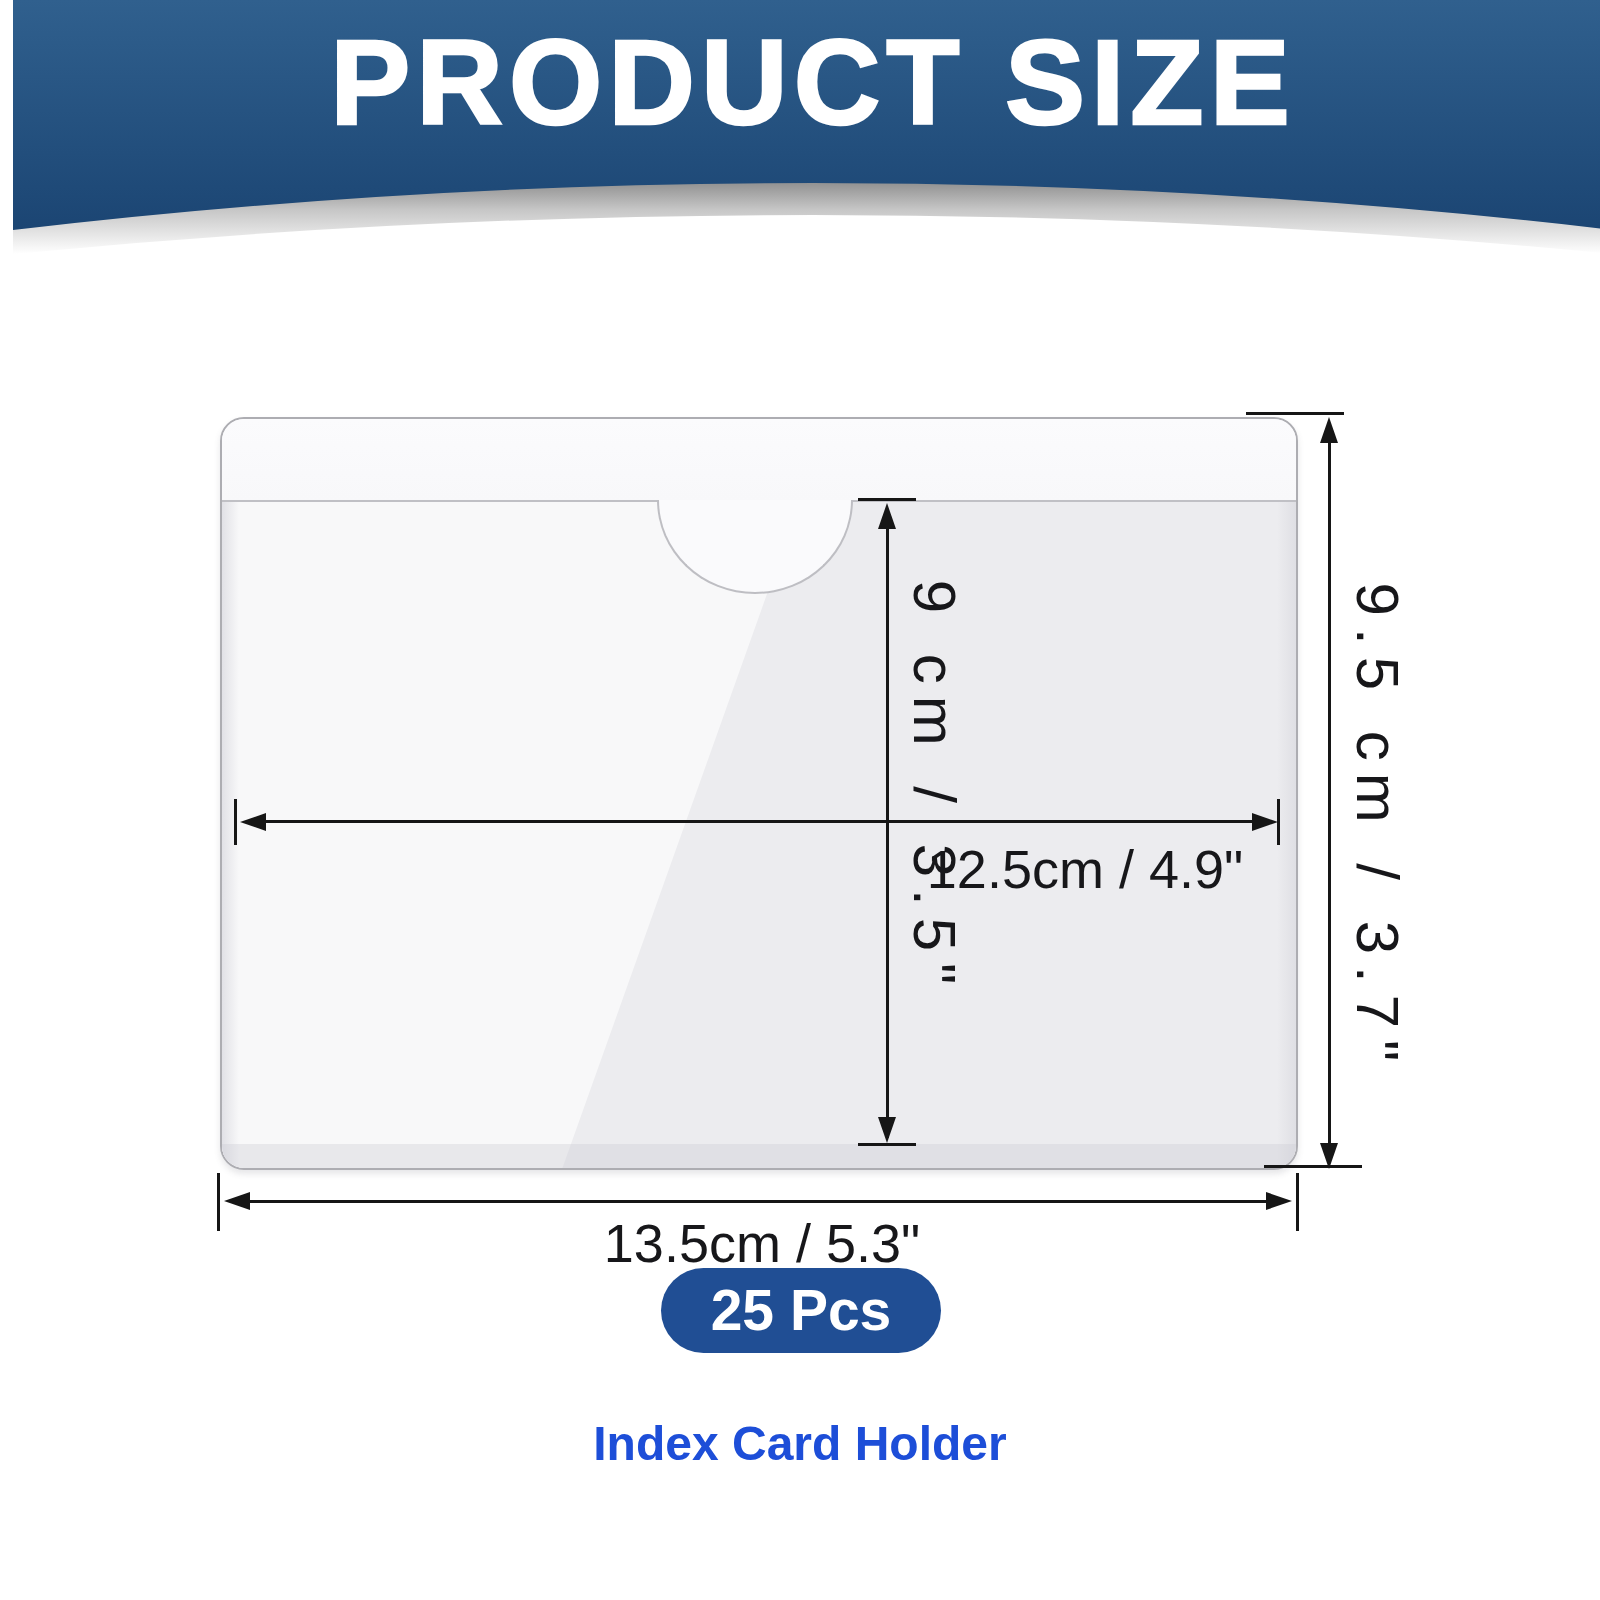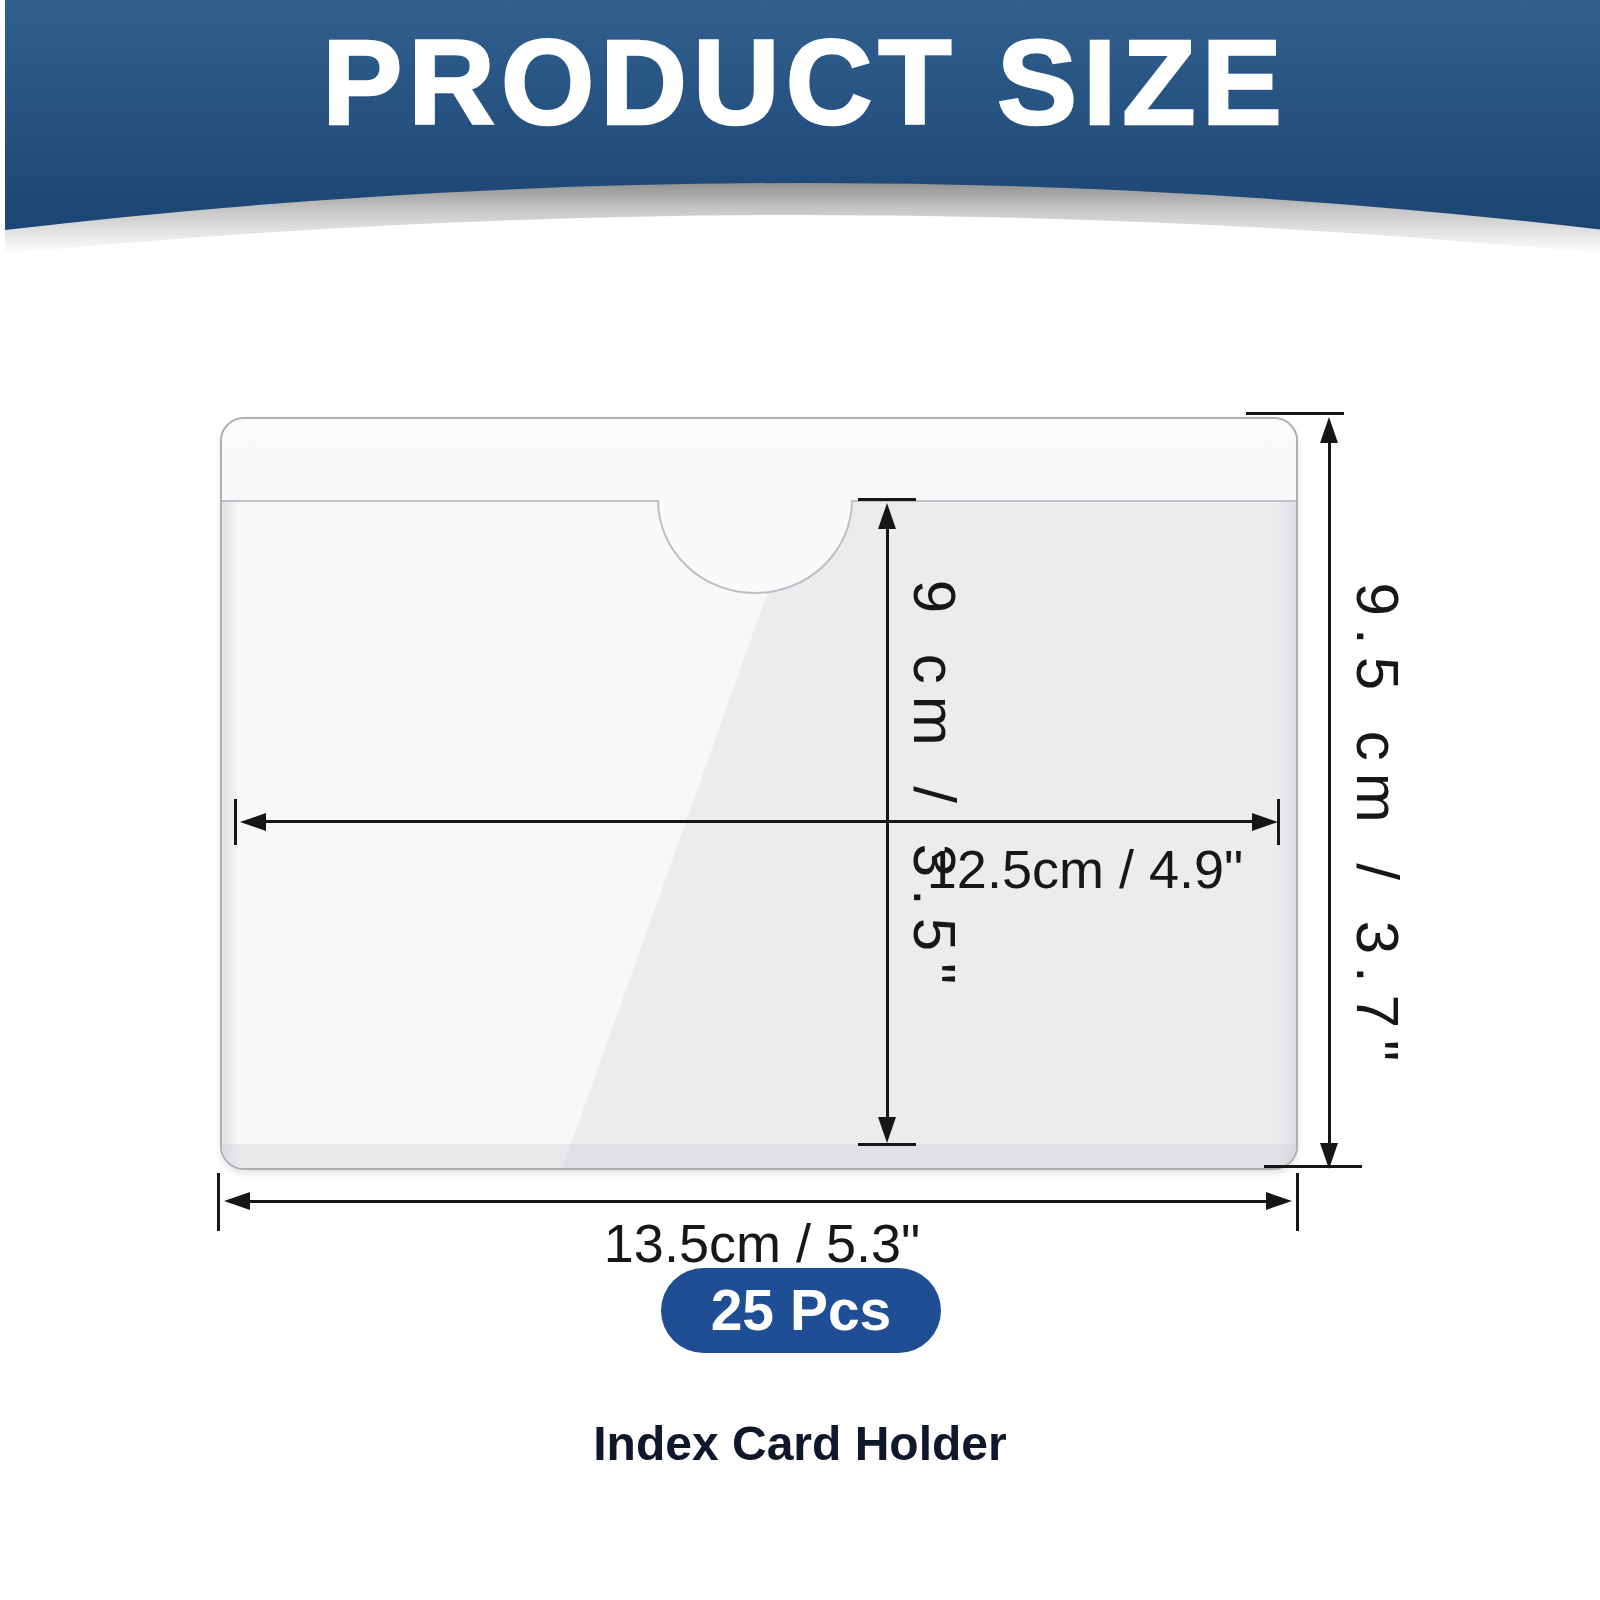--- a/index.html
+++ b/index.html
@@ -1,21 +1,21 @@
 <!DOCTYPE html>
 <html><head>
 <meta charset="utf-8">
 <style>
   html,body{margin:0;padding:0;background:#ffffff;}
   #canvas{
     position:relative;width:1600px;height:1600px;background:#ffffff;overflow:hidden;
     font-family:"Liberation Sans","DejaVu Sans",sans-serif;
   }
   
-  #header{position:absolute;left:5px;top:0;width:1436px;height:260px;}
+  #header{position:absolute;left:13px;top:0;width:1436px;height:260px;}
   #header svg{display:block;}
   #page-title{
     position:absolute;left:0;top:22px;width:1600px;text-align:center;
     font-size:120px;line-height:120px;font-weight:bold;color:#ffffff;
     letter-spacing:6px;-webkit-text-stroke:2.5px #ffffff;white-space:nowrap;
   }
   
   #card{
     position:absolute;left:220px;top:417px;width:1078px;height:753px;
     box-sizing:border-box;border:2px solid #ADADB2;border-radius:24px;
@@ -55,21 +55,21 @@
   }
   .dimlabel.rot{font-size:60px;line-height:72px;letter-spacing:12px;transform:rotate(90deg);}
   
   #qty-badge{
     position:absolute;left:661px;top:1268px;width:280px;height:85px;border-radius:43px;
     background:#204E94;color:#ffffff;font-size:57px;font-weight:bold;
     text-align:center;line-height:85px;white-space:nowrap;
   }
   #product-name{
     position:absolute;left:400px;top:1416px;width:800px;text-align:center;
-    color:#0f172a;font-size:48px;line-height:56px;font-weight:bold;white-space:nowrap;
+    color:#1d4ed8;font-size:48px;line-height:56px;font-weight:bold;white-space:nowrap;
   }
 </style>
 </head>
 <body>
 
 <div id="canvas">
 
   <div id="header">
     <svg width="1600" height="260" viewBox="0 0 1600 260" preserveAspectRatio="none">
       <defs>

